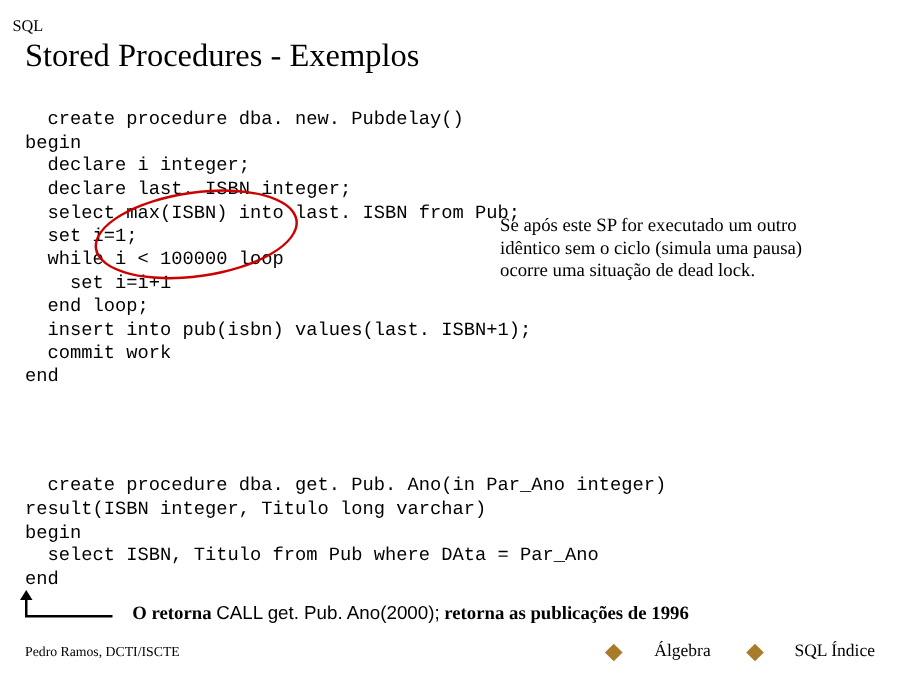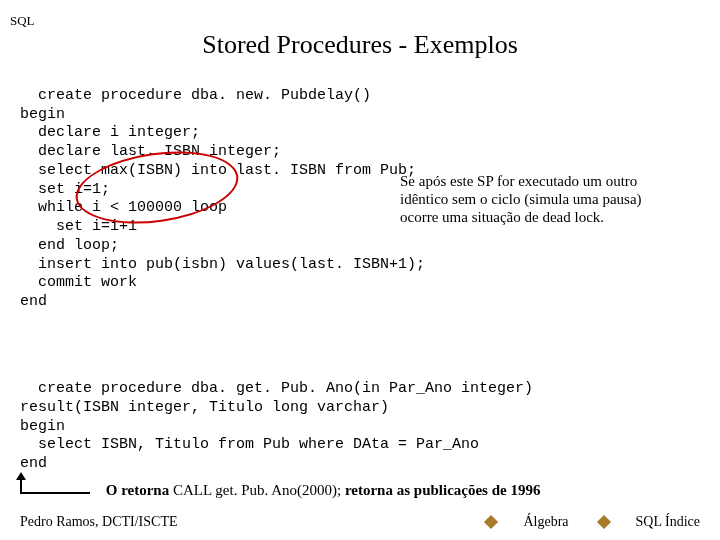--- a/index.html
+++ b/index.html
@@ -13,21 +13,21 @@
       color: #000;
     }
     .corner-label {
       position: absolute;
       top: 13px;
       left: 10px;
       font-size: 13px;
       font-family: "Times New Roman", serif;
     }
     h1 {
-      text-align: center;
+      text-align: left;
       font-weight: normal;
       font-size: 26px;
       margin: 20px 0 8px 0;
     }
     .code {
       font-family: "Courier New", monospace;
       font-size: 15px;
       white-space: pre;
       line-height: 1.25;
       position: relative;
@@ -88,37 +88,37 @@
       top: -20px;
       border-left: 5px solid transparent;
       border-right: 5px solid transparent;
       border-bottom: 8px solid #000;
     }
     .caption-text {
       font-family: "Times New Roman", serif;
       font-weight: bold;
     }
     .caption-text .mono {
-      font-family: Liberation Serif, serif;
+      font-family: Liberation Sans, sans-serif;
       font-weight: normal;
       text-align: right;
     }
     .footer {
       position: absolute;
       bottom: 10px;
       left: 0;
       right: 0;
       display: flex;
       align-items: center;
       padding: 0 20px;
       font-size: 12px;
     }
     .footer-left {
       flex: 1;
-      font-size: 14px;
+      font-size: 11px;
     }
     .footer-link {
       display: flex;
       align-items: center;
       margin-left: 30px;
       font-size: 14px;
       gap: 21px;
     }
     .diamond {
       width: 10px;

